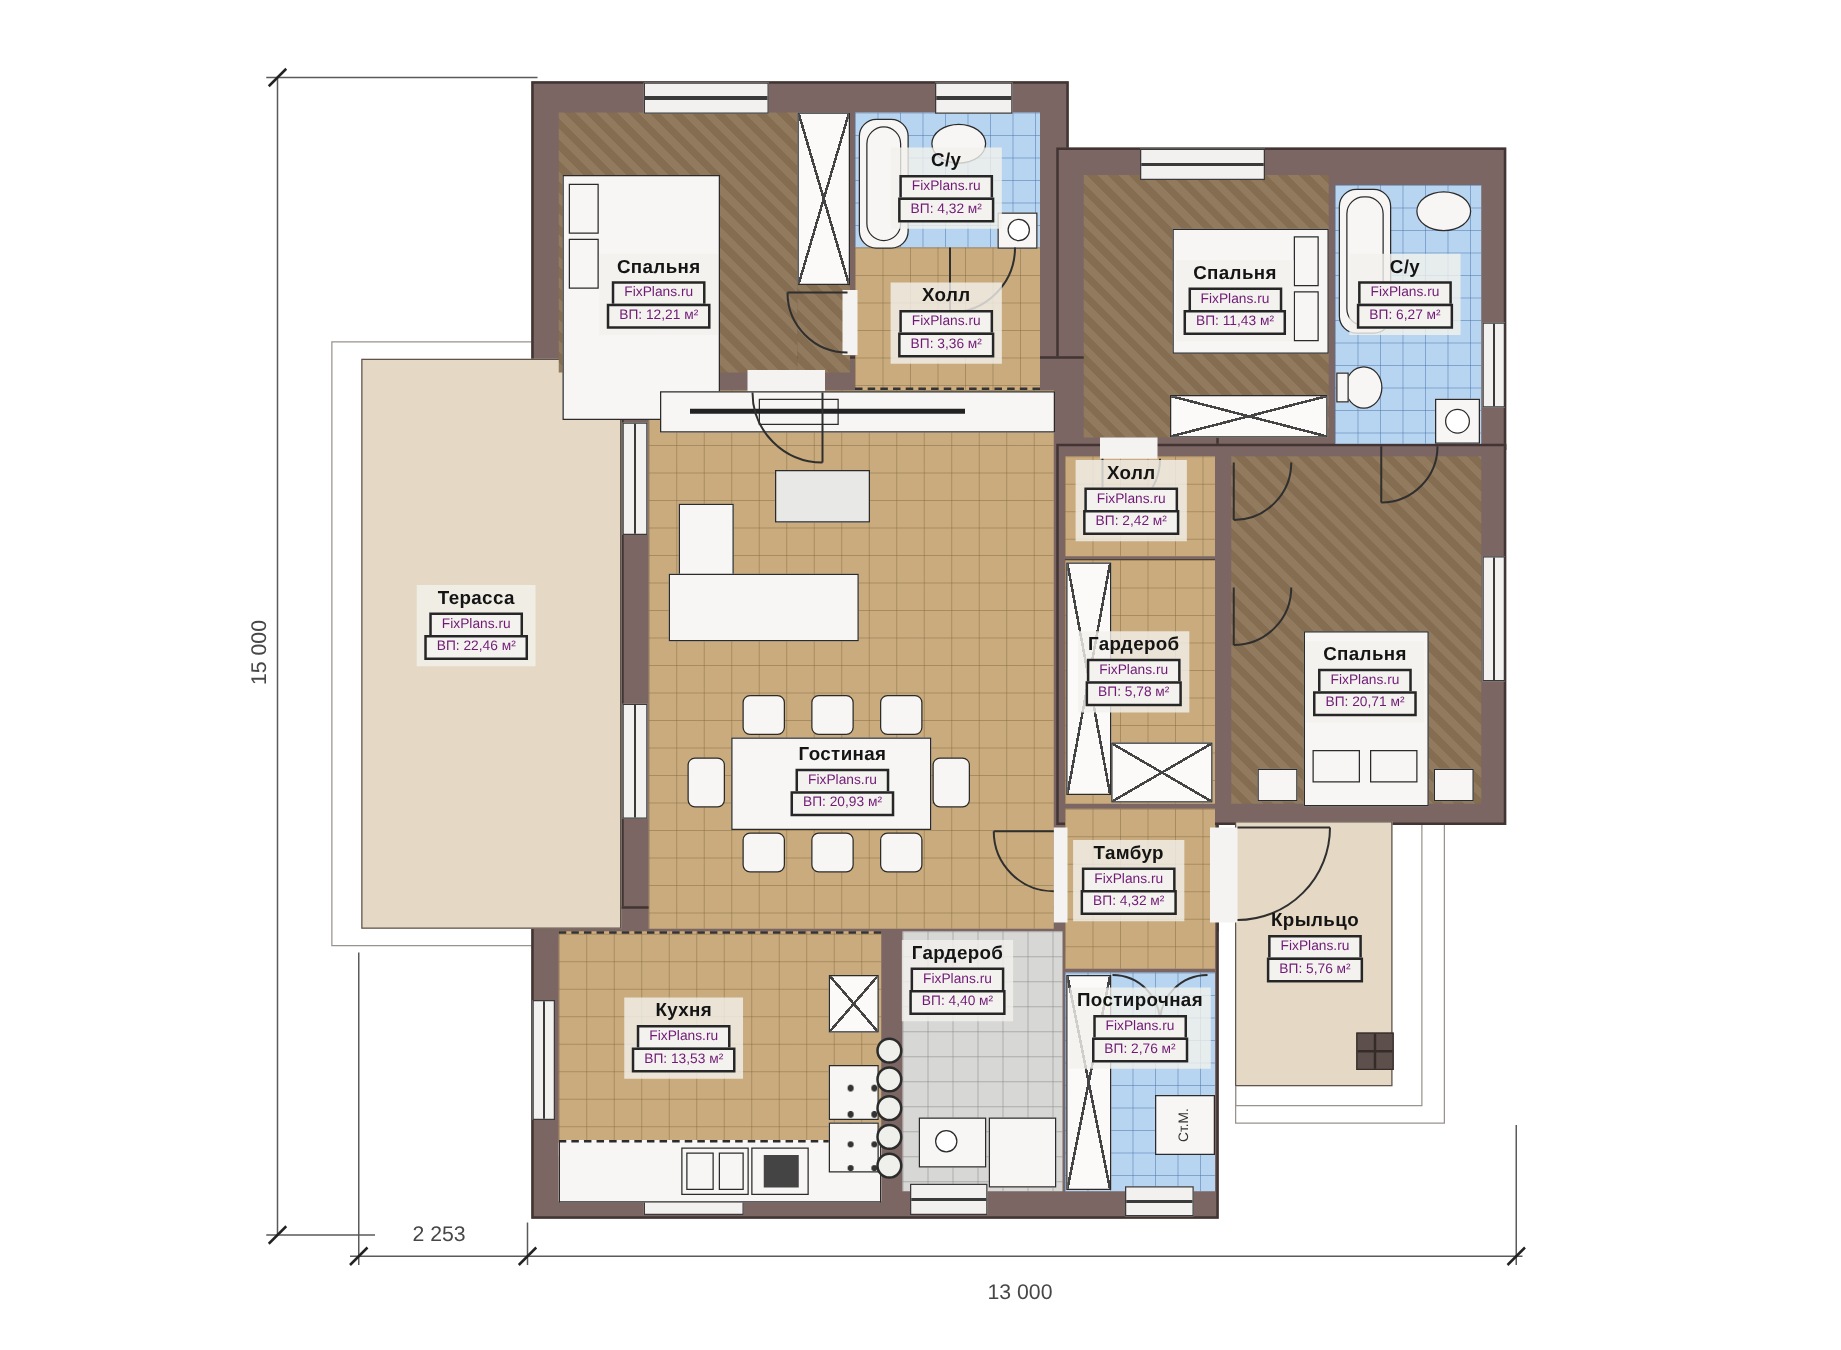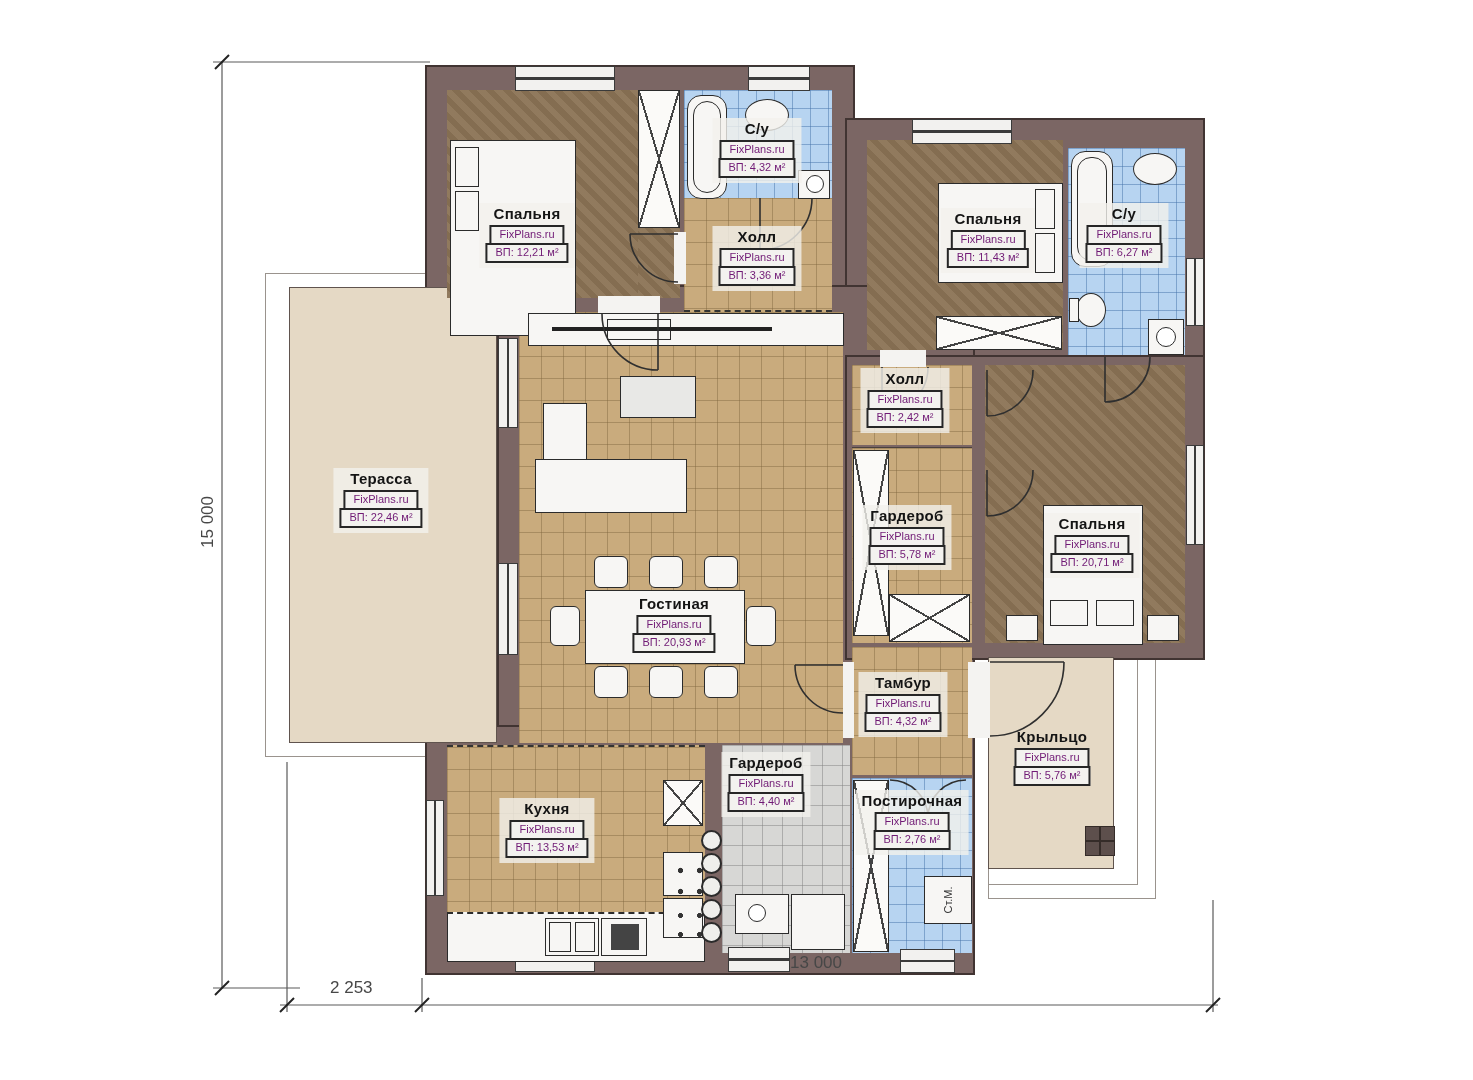--- a/index.html
+++ b/index.html
@@ -280,15 +280,15 @@
     <div class="lb">ВП: 4,40 м²</div>
   </div>
   <div class="rl" style="left:912px;top:790px;">
     <div class="rn">Постирочная</div>
     <div class="lb">FixPlans.ru</div>
     <div class="lb">ВП: 2,76 м²</div>
   </div>
 
   <div class="dimlab" style="left:182px;top:512px;transform:rotate(-90deg);transform-origin:center;">15 000</div>
   <div class="dimlab" style="left:330px;top:978px;">2 253</div>
-  <div class="dimlab" style="left:790px;top:953px;">13 000</div>
+  <div class="dimlab" style="left:790px;top:1024px;">13 000</div>
 
 </div>
 
 </body></html>

